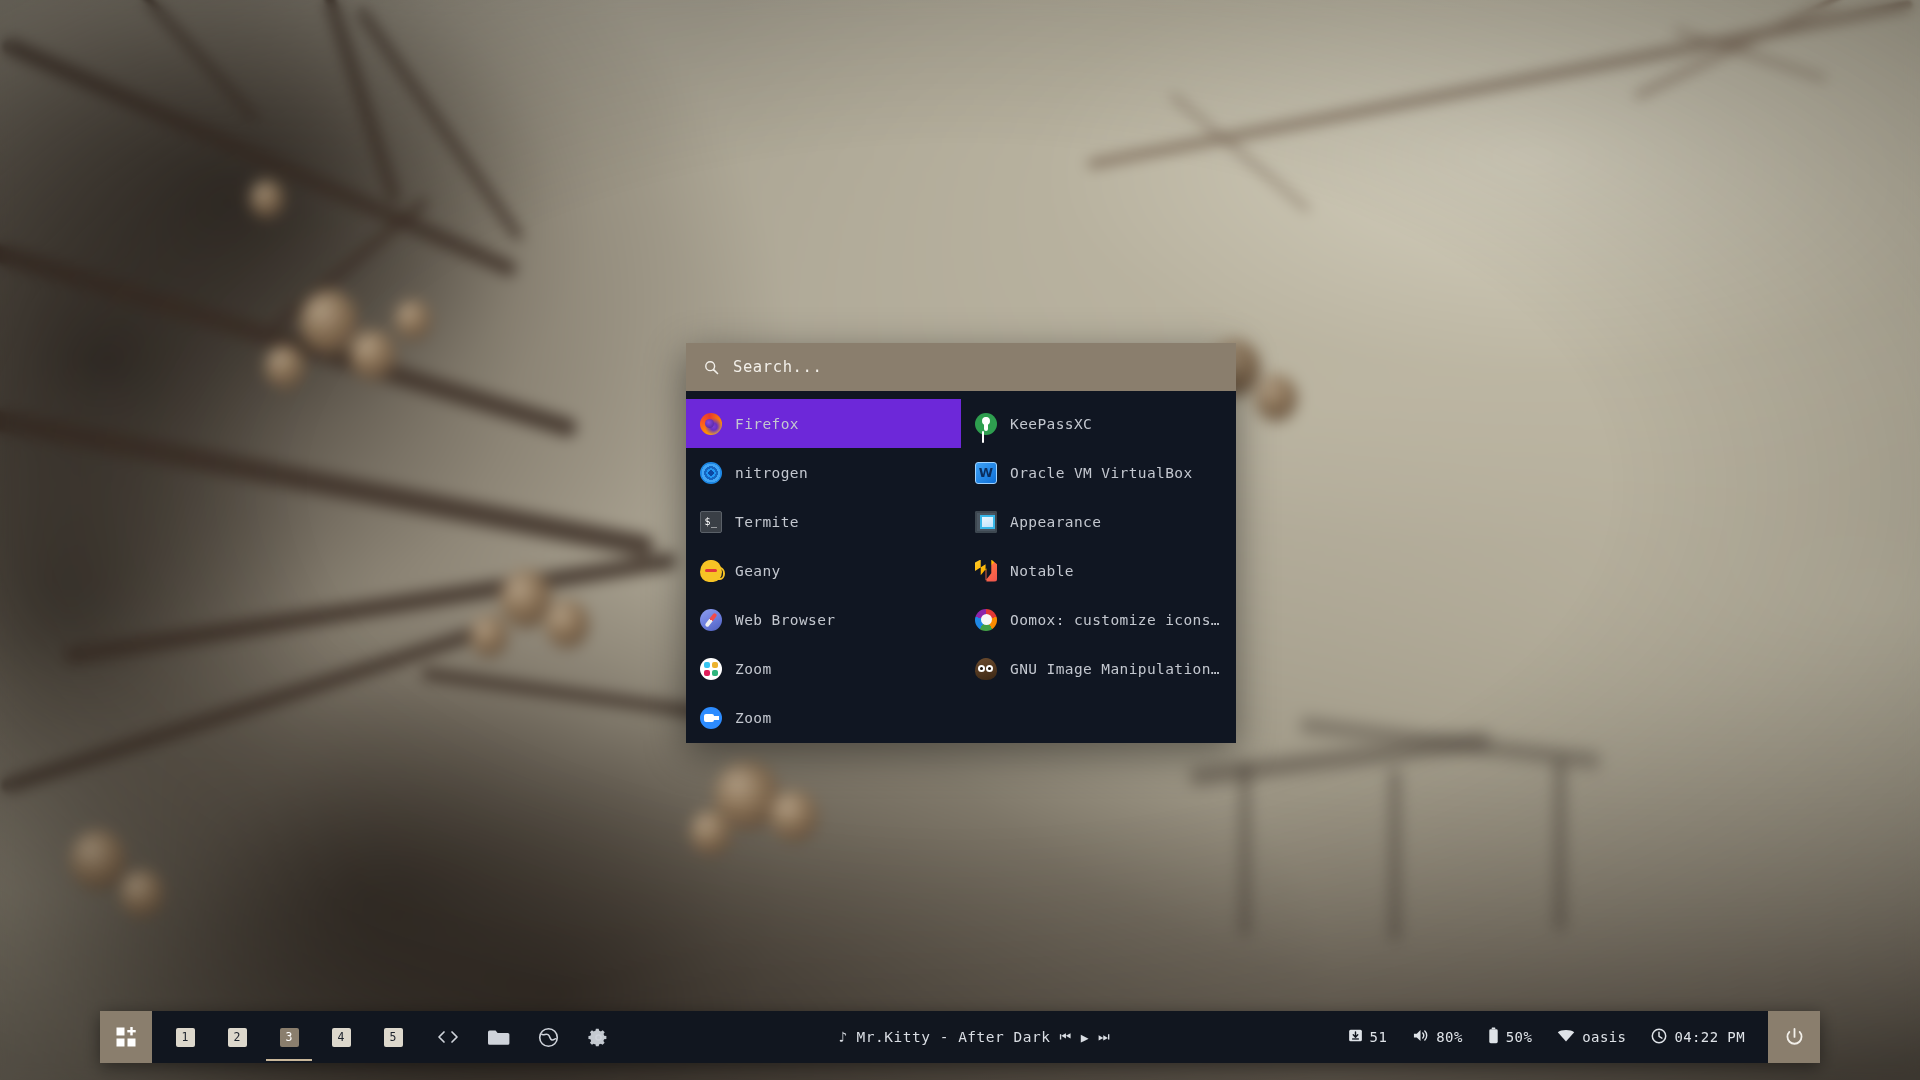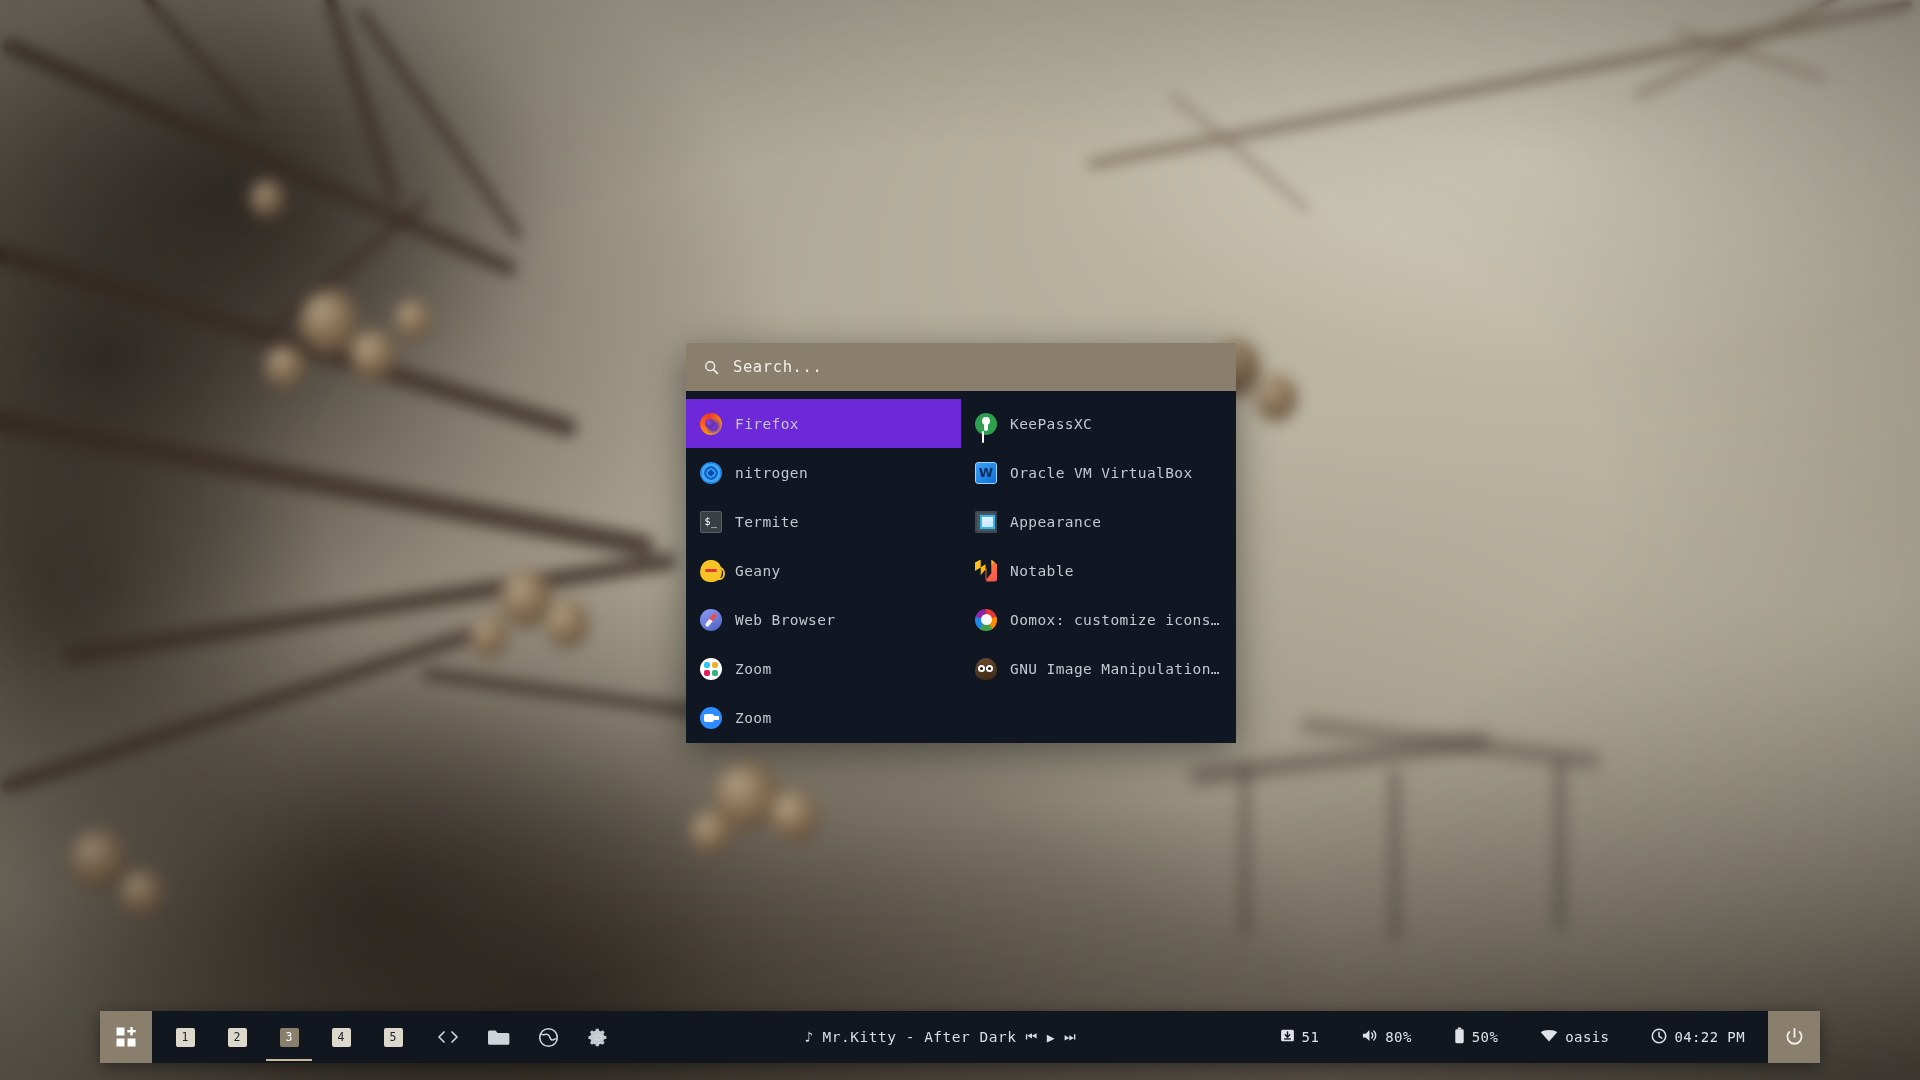--- a/index.html
+++ b/index.html
@@ -173,21 +173,21 @@
   .ws.active .num { background:#8a7e6d; color:#fff; }
   .ws.active::after { content:""; position:absolute; bottom:2px; left:-12px; right:-12px;
     height:2.5px; background:#c9b79a; }
   .tb-apps { display:flex; align-items:center; gap:26px; padding-left:32px; }
   .tb-ico { width:24px; height:24px; display:flex; align-items:center; justify-content:center;
     color:#cfd3da; cursor:pointer; }
   .tb-spacer { flex:1; }
   #media-widget { display:flex; align-items:center; gap:9px; color:#d9dde3;
     font-size:14.5px; letter-spacing:0.5px; }
   #media-widget .ctl { cursor:pointer; color:#d9dde3; font-size:13px; }
-  #tray { display:flex; align-items:center; gap:24px; padding-right:8px; }
+  #tray { display:flex; align-items:center; gap:7px; padding-right:8px; }
   .tray-item { display:flex; align-items:center; gap:7px; color:#dfe3e8;
     font-size:14px; padding:0 9px; cursor:pointer; letter-spacing:0.4px; }
   .tb-power { width:52px; height:52px; background:#8a7e6d; display:flex;
     align-items:center; justify-content:center; flex:none; cursor:pointer; margin-left:6px; }
 </style>
 </head>
 <body>
 
 <div id="wallpaper">
   <div class="wp-base"></div>

